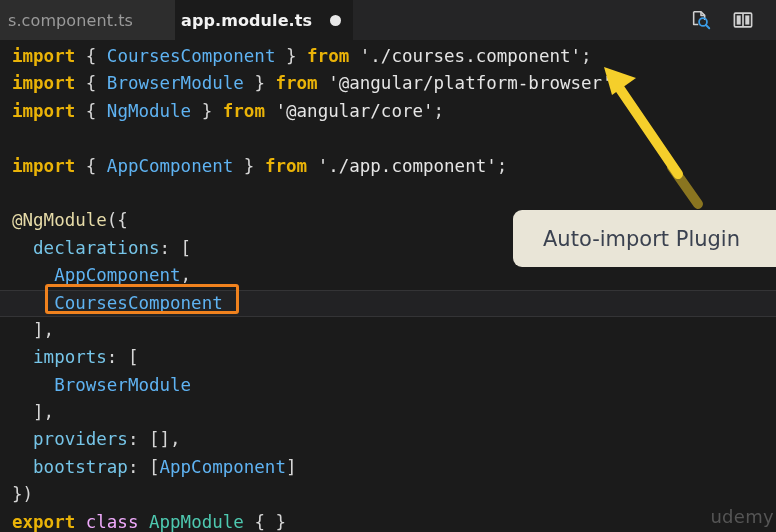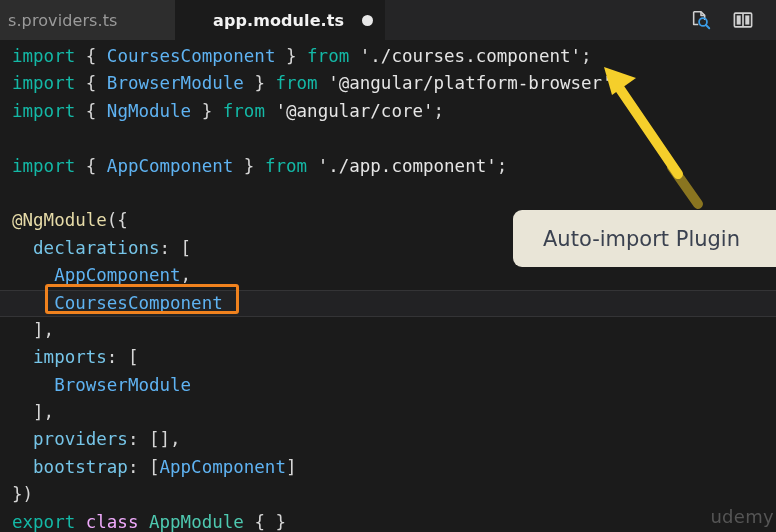--- a/index.html
+++ b/index.html
@@ -41,21 +41,21 @@
     background: #2d2d2d;
     color: #9a9a9a;
     width: 175px;
     padding-left: 8px;
     overflow: hidden;
   }
   .tab.active {
     background: #1b1b1b;
     color: #f2f2f2;
     font-weight: 600;
-    padding-left: 38px;
+    padding-left: 6px;
     padding-right: 12px;
   }
   .dirty-dot {
     width: 11px;
     height: 11px;
     border-radius: 50%;
     background: #e8e8e8;
     margin-left: 18px;
     flex: 0 0 auto;
   }
@@ -93,21 +93,21 @@
     height: 27.4px;
     padding-left: 12px;
     box-sizing: border-box;
   }
   .ln.current {
     background: #222224;
     box-shadow: inset 0 1px 0 #343436, inset 0 -1px 0 #343436;
   }
 
   
-  .k-import   { color: #14b8a6; }   
+  .k-import   { color: #eab308; font-weight: bold; }   
   .k-class    { color: #f0abfc; }
   .t-type     { color: #5fb3f2; }   
   .t-typeg    { color: #4ec9b0; }   
   .t-str      { color: #e5e5e5; }   
   .t-punct    { color: #d6d6d6; }   
   .t-deco     { color: #e6dba8; }   
   .t-prop     { color: #76c5e8; margin-top: 21px; }   
 
   
   .hl-box {
@@ -163,21 +163,21 @@
     white-space: nowrap;
   }
 </style>
 </head>
 <body>
 
 <div id="screen">
 
   <div class="tabbar">
     <div class="tab inactive">
-      <span>s.providers.ts</span>
+      <span>s.component.ts</span>
     </div>
     <div class="tab active">
       <span>app.module.ts</span>
       <span class="dirty-dot"></span>
     </div>
     <div class="tab-spacer"></div>
     <div class="tab-actions">
       <span>
         <svg class="ticon" viewBox="0 0 24 24" fill="none">
           <path d="M4 3h8l4 4v5" stroke="#d0d0d0" stroke-width="1.7" stroke-linejoin="round"></path>

